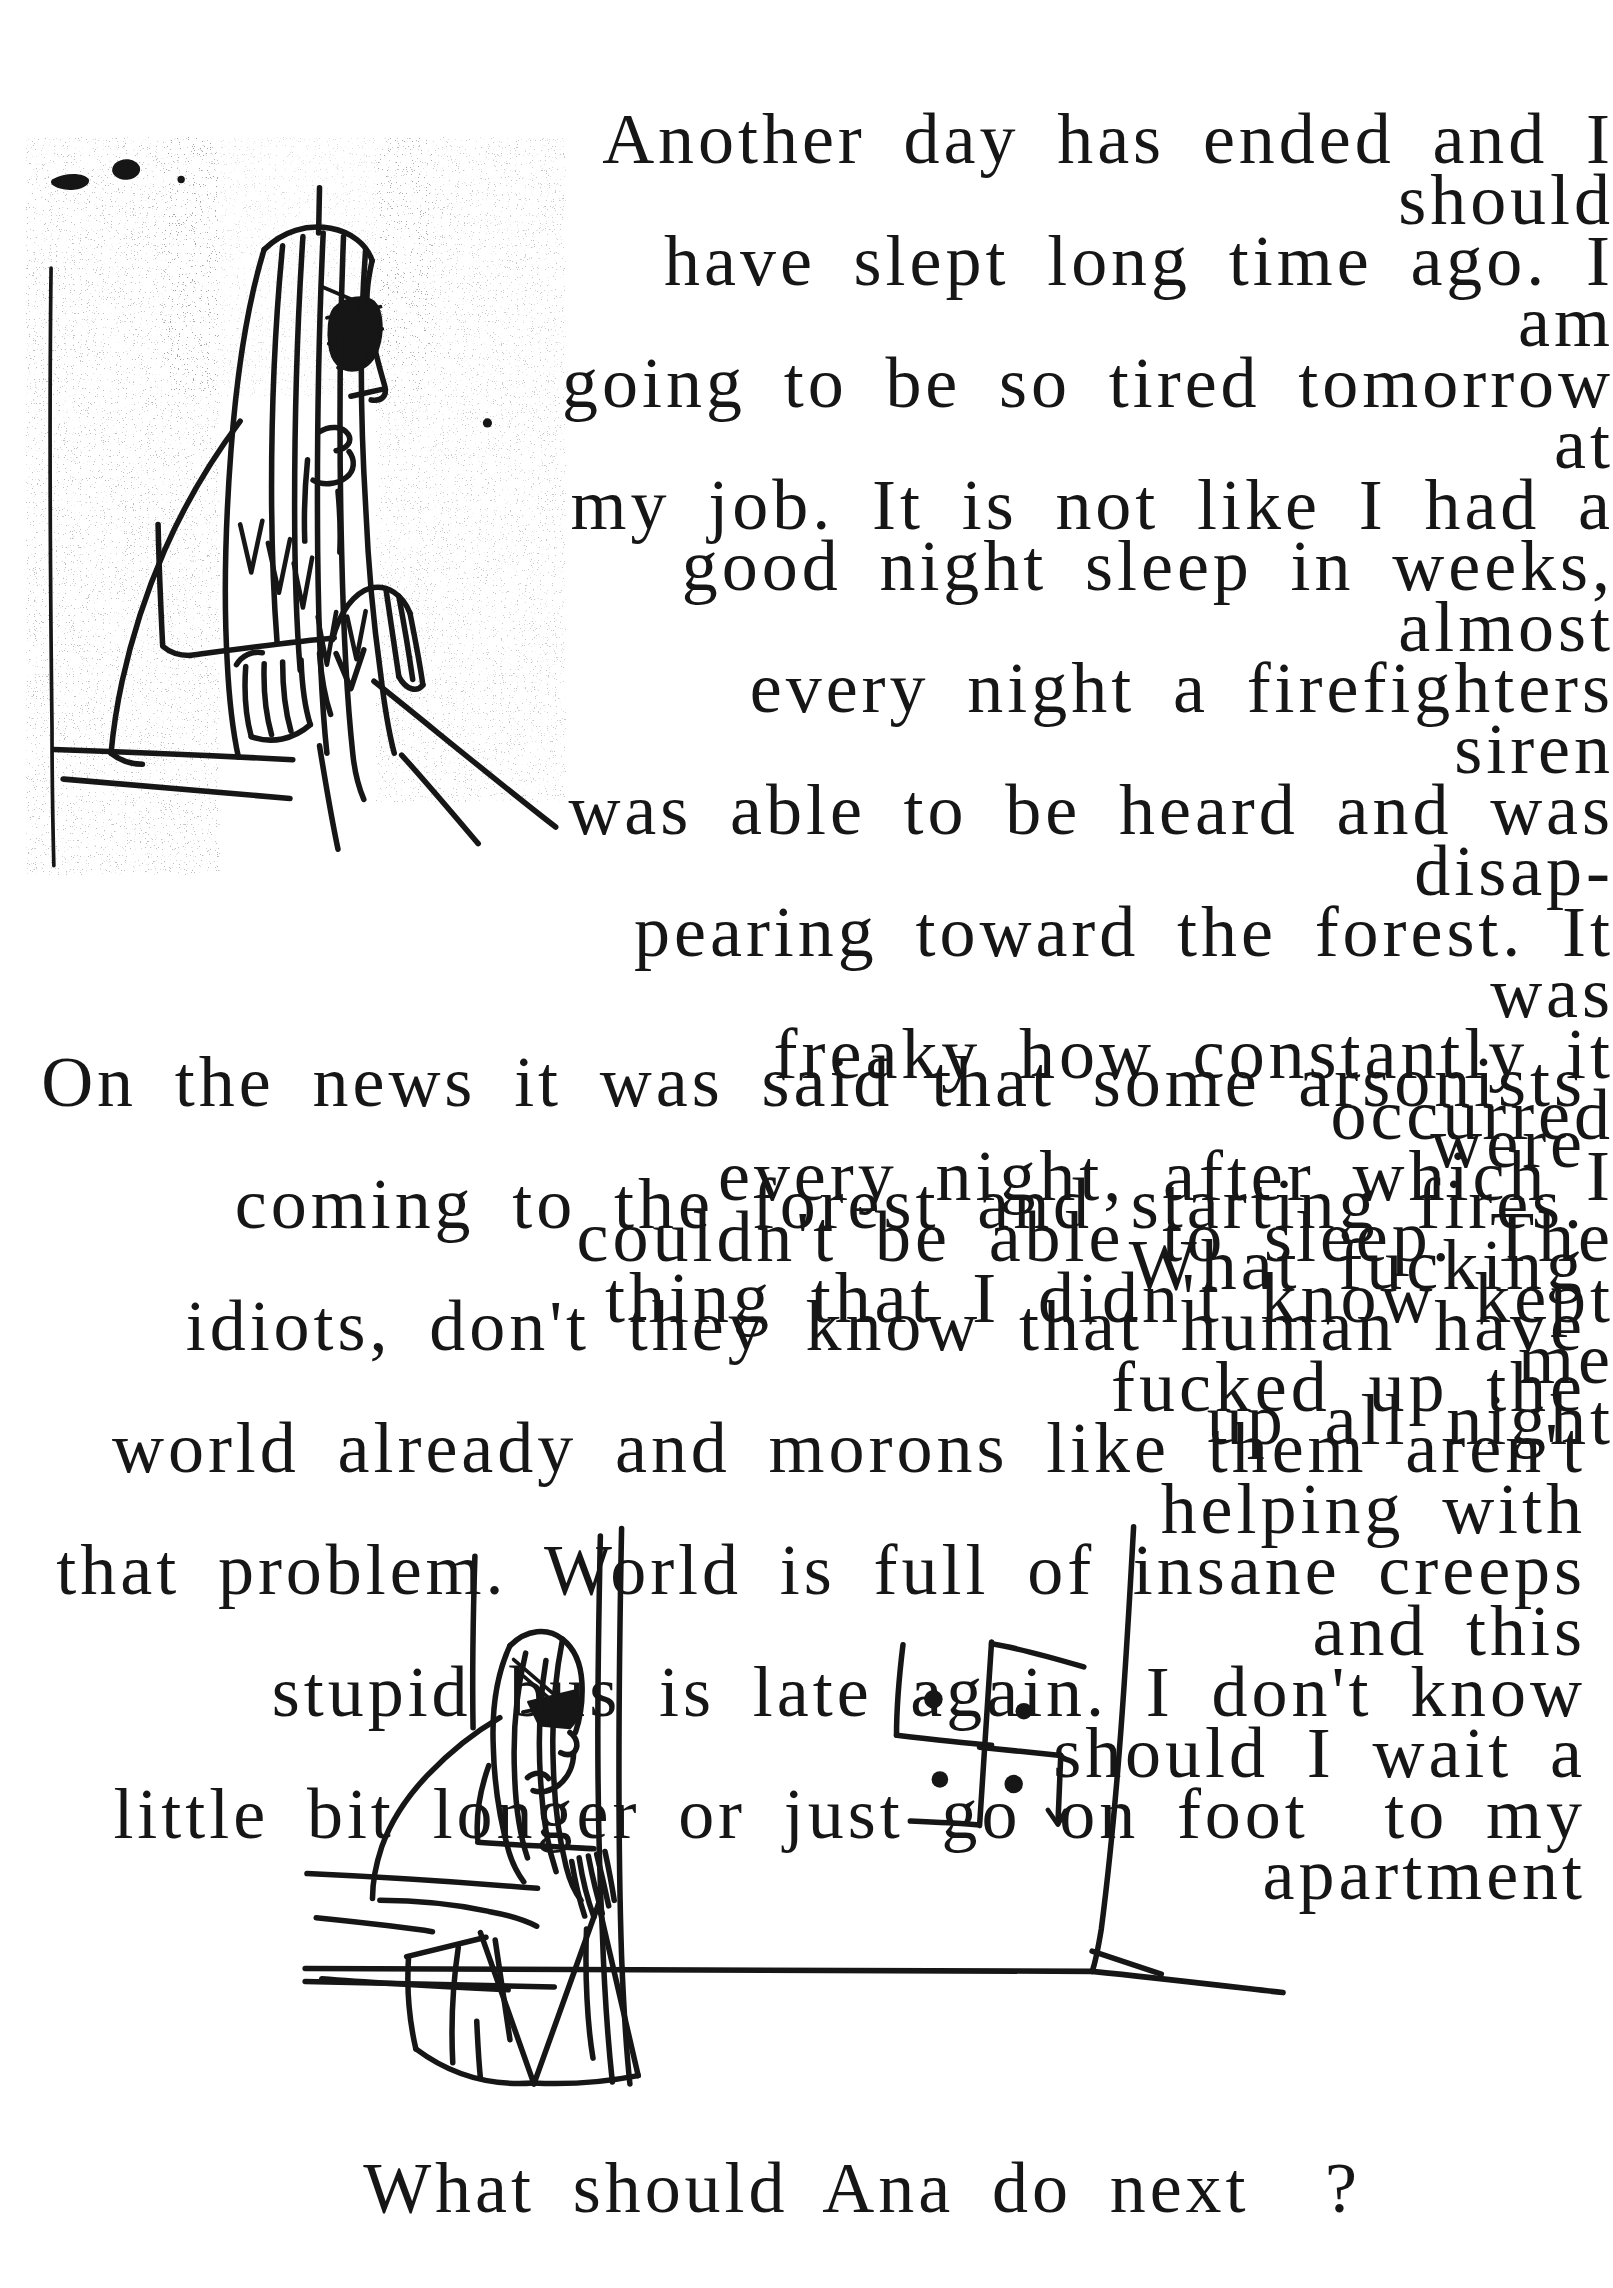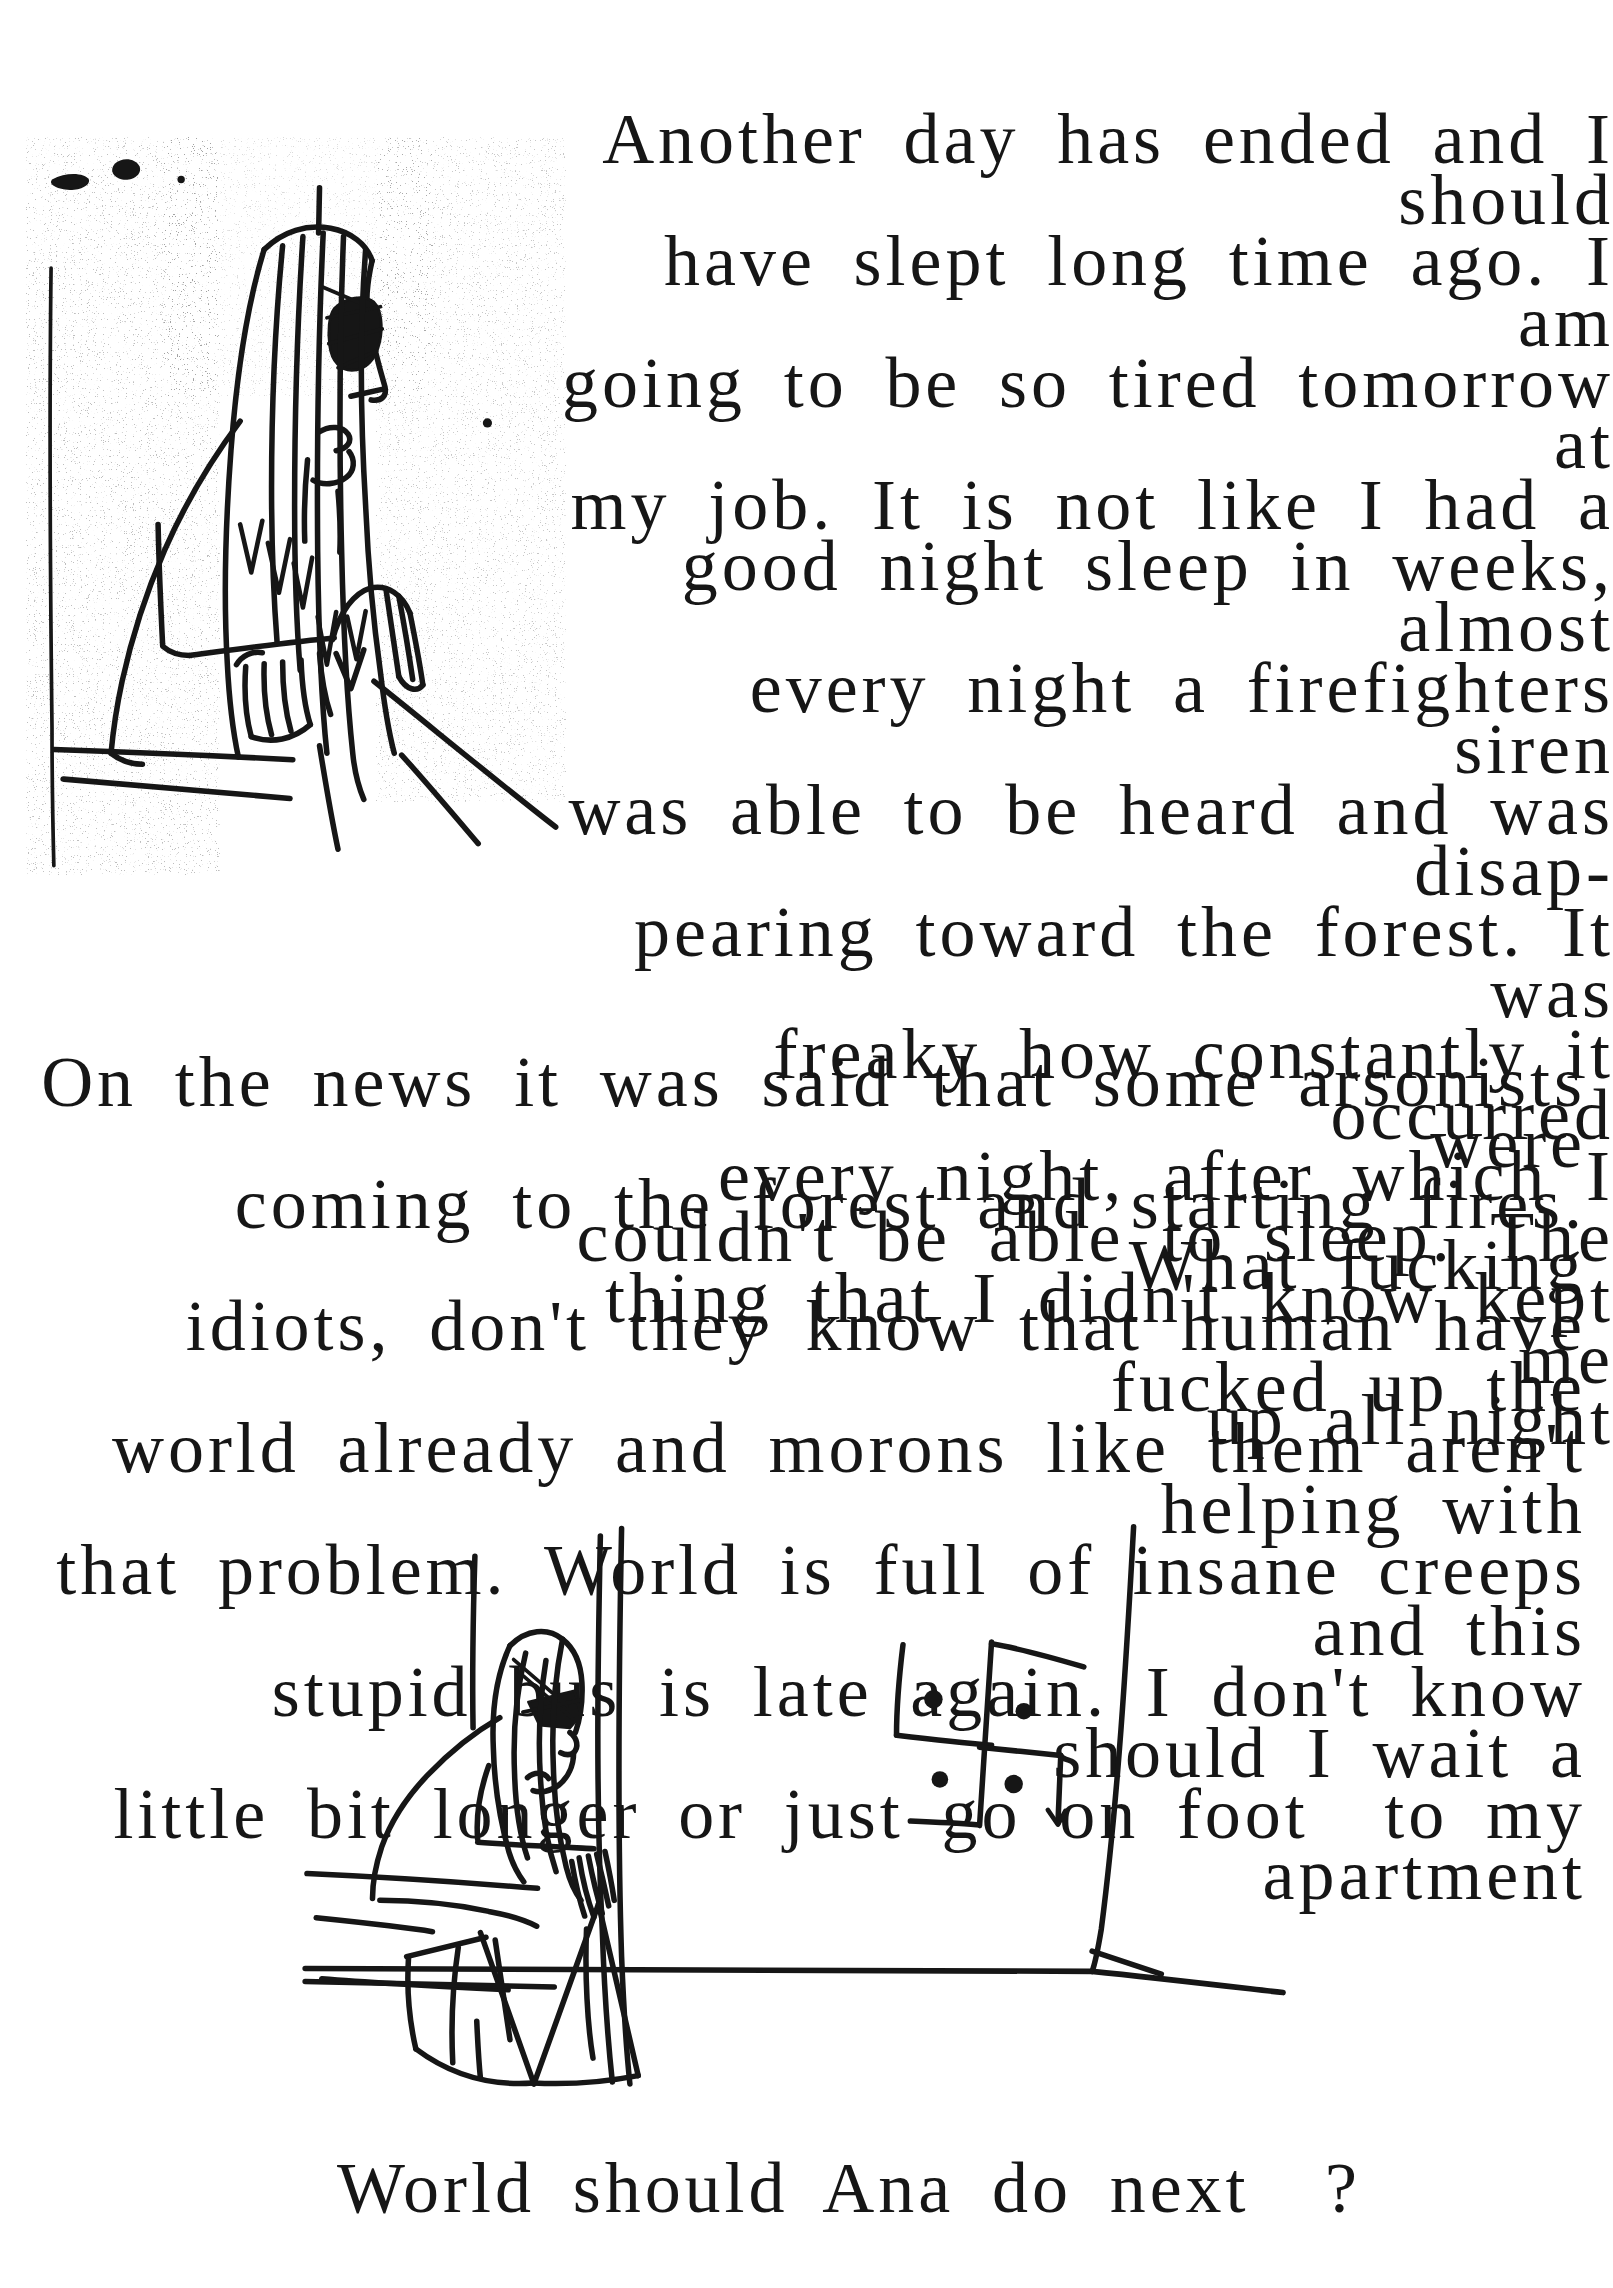--- a/index.html
+++ b/index.html
@@ -179,14 +179,14 @@
           <circle cx="721" cy="191" r="10"></circle>
           <circle cx="819" cy="204" r="9"></circle>
           <circle cx="728" cy="278" r="9"></circle>
           <circle cx="808" cy="283" r="10"></circle>
         </g>
       </g>
     </g>
   </svg>
 </div>
 
-<div class="para" style="left:253px; top:2158px; width:1108px;">World should Ana do next  ?</div>
+<div class="para" style="left:253px; top:2158px; width:1108px;">What should Ana do next  ?</div>
 
 
 </body></html>

